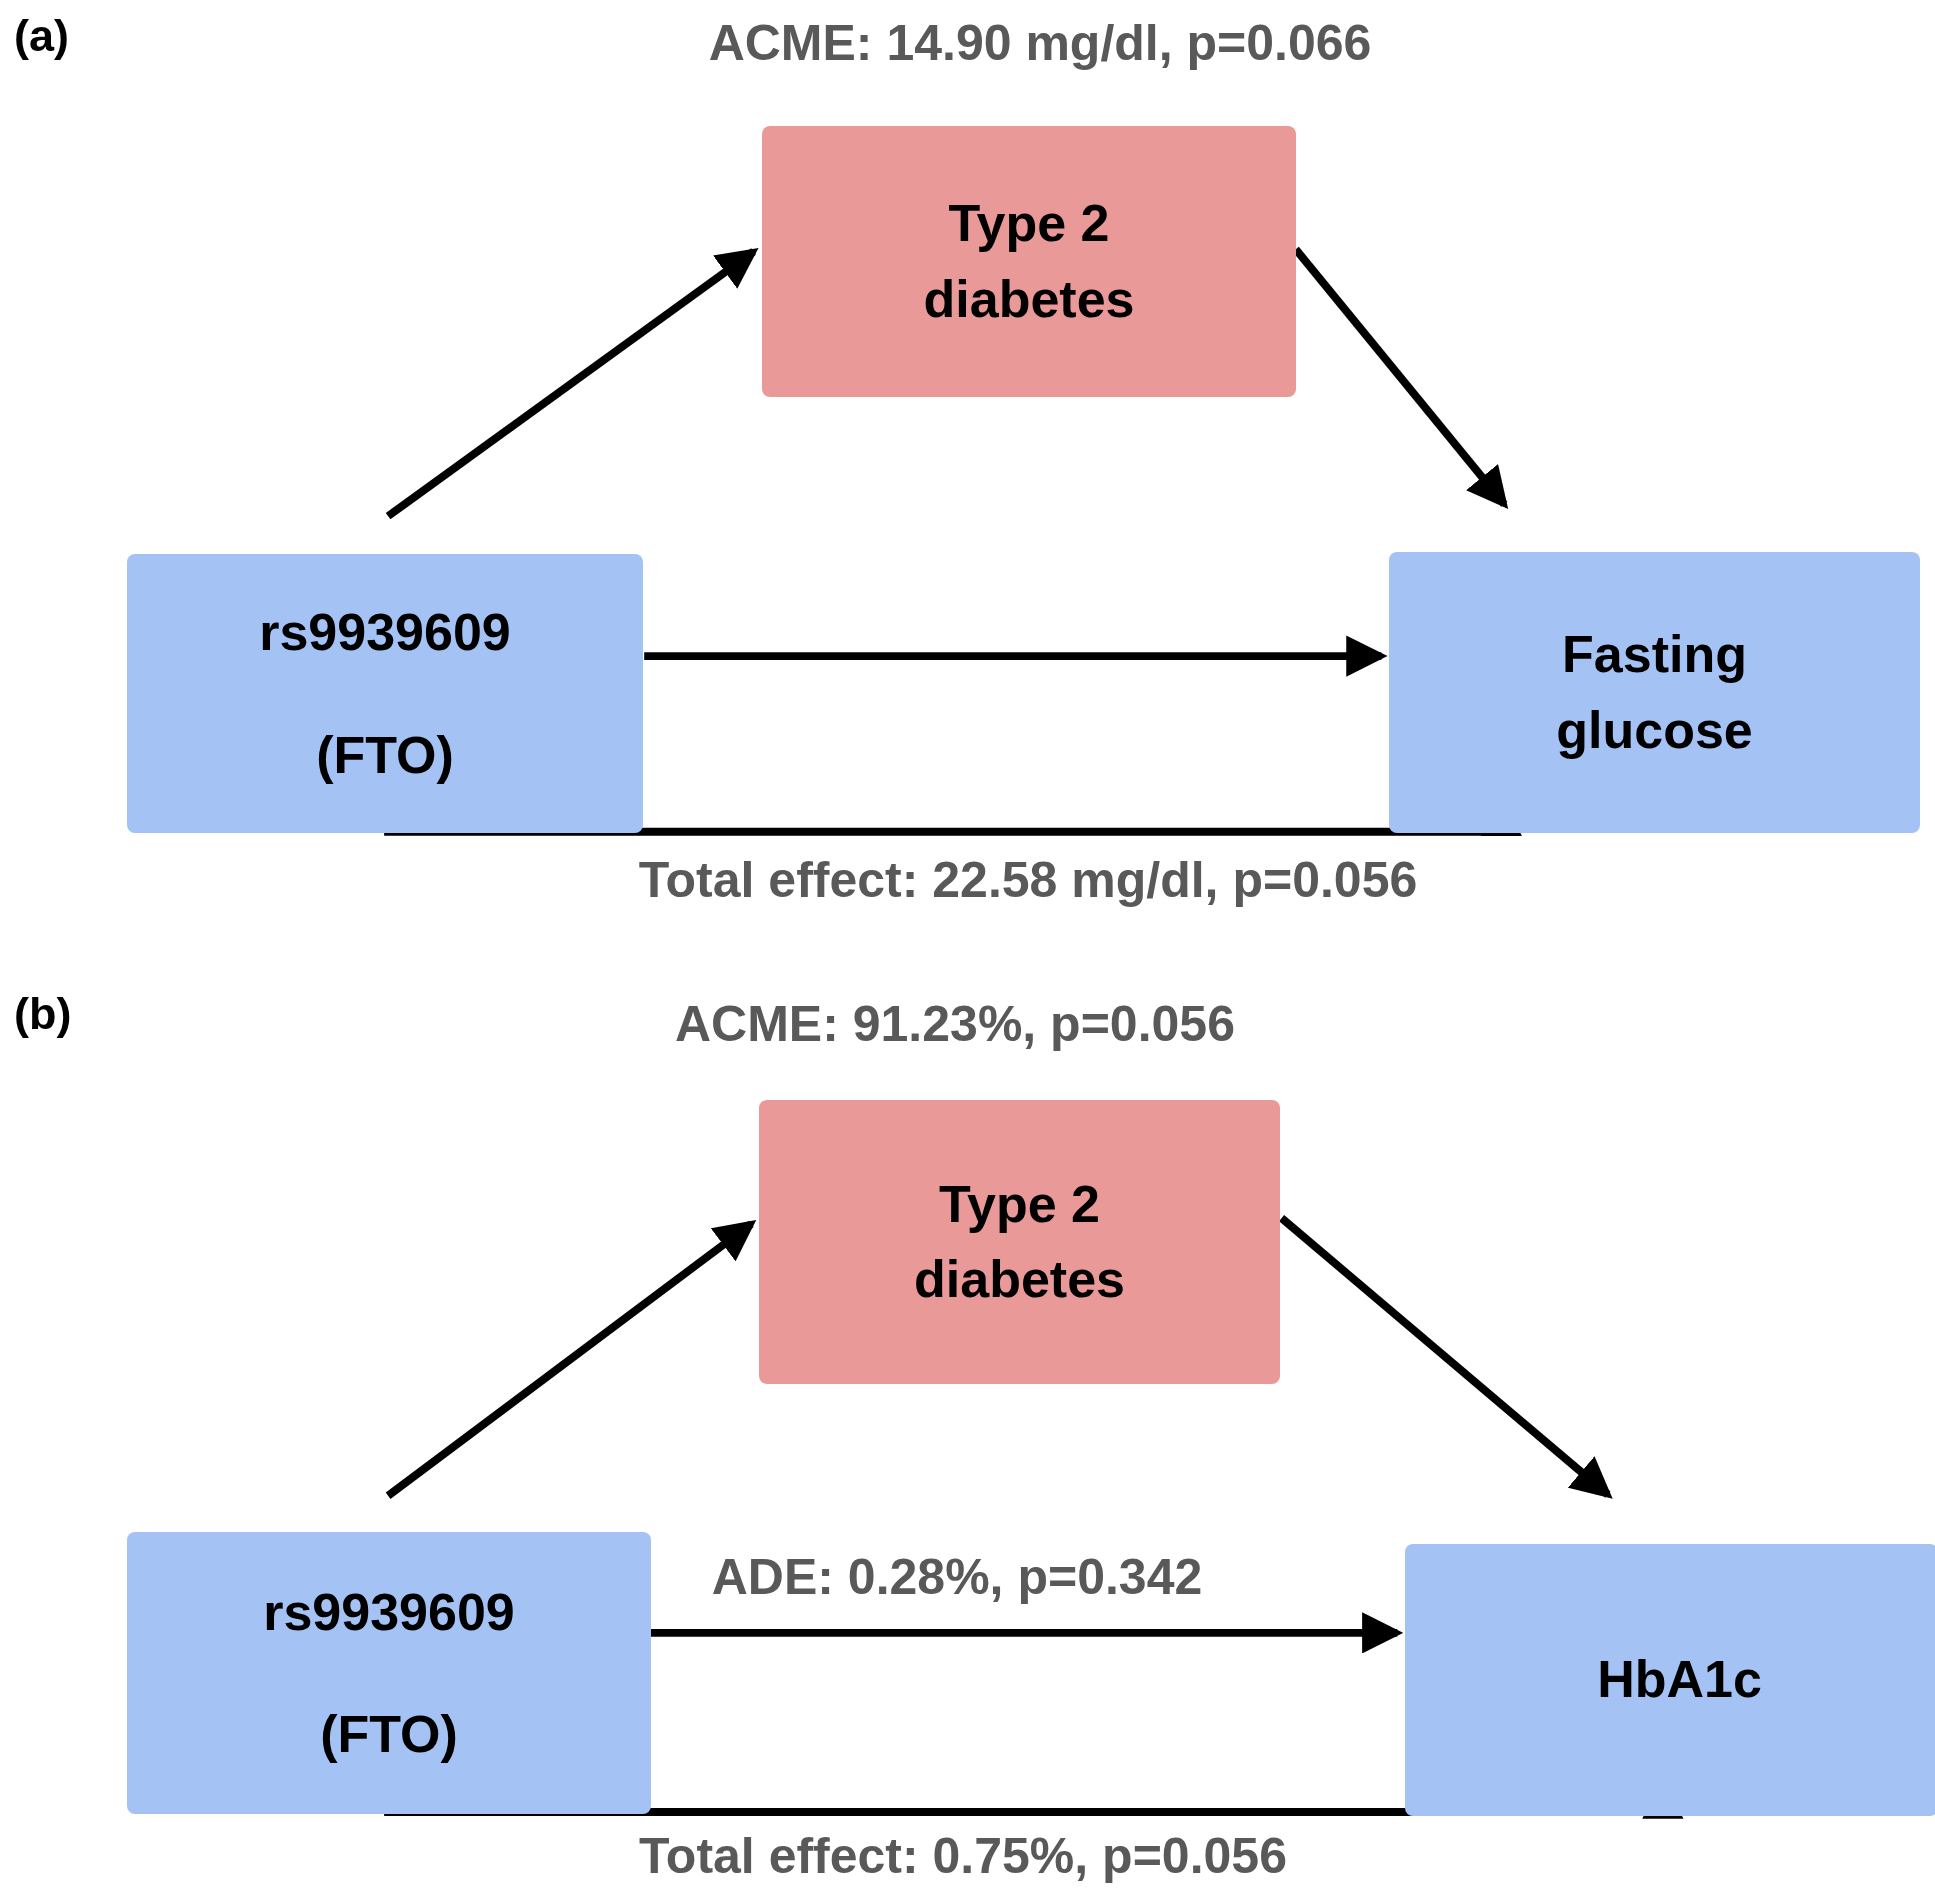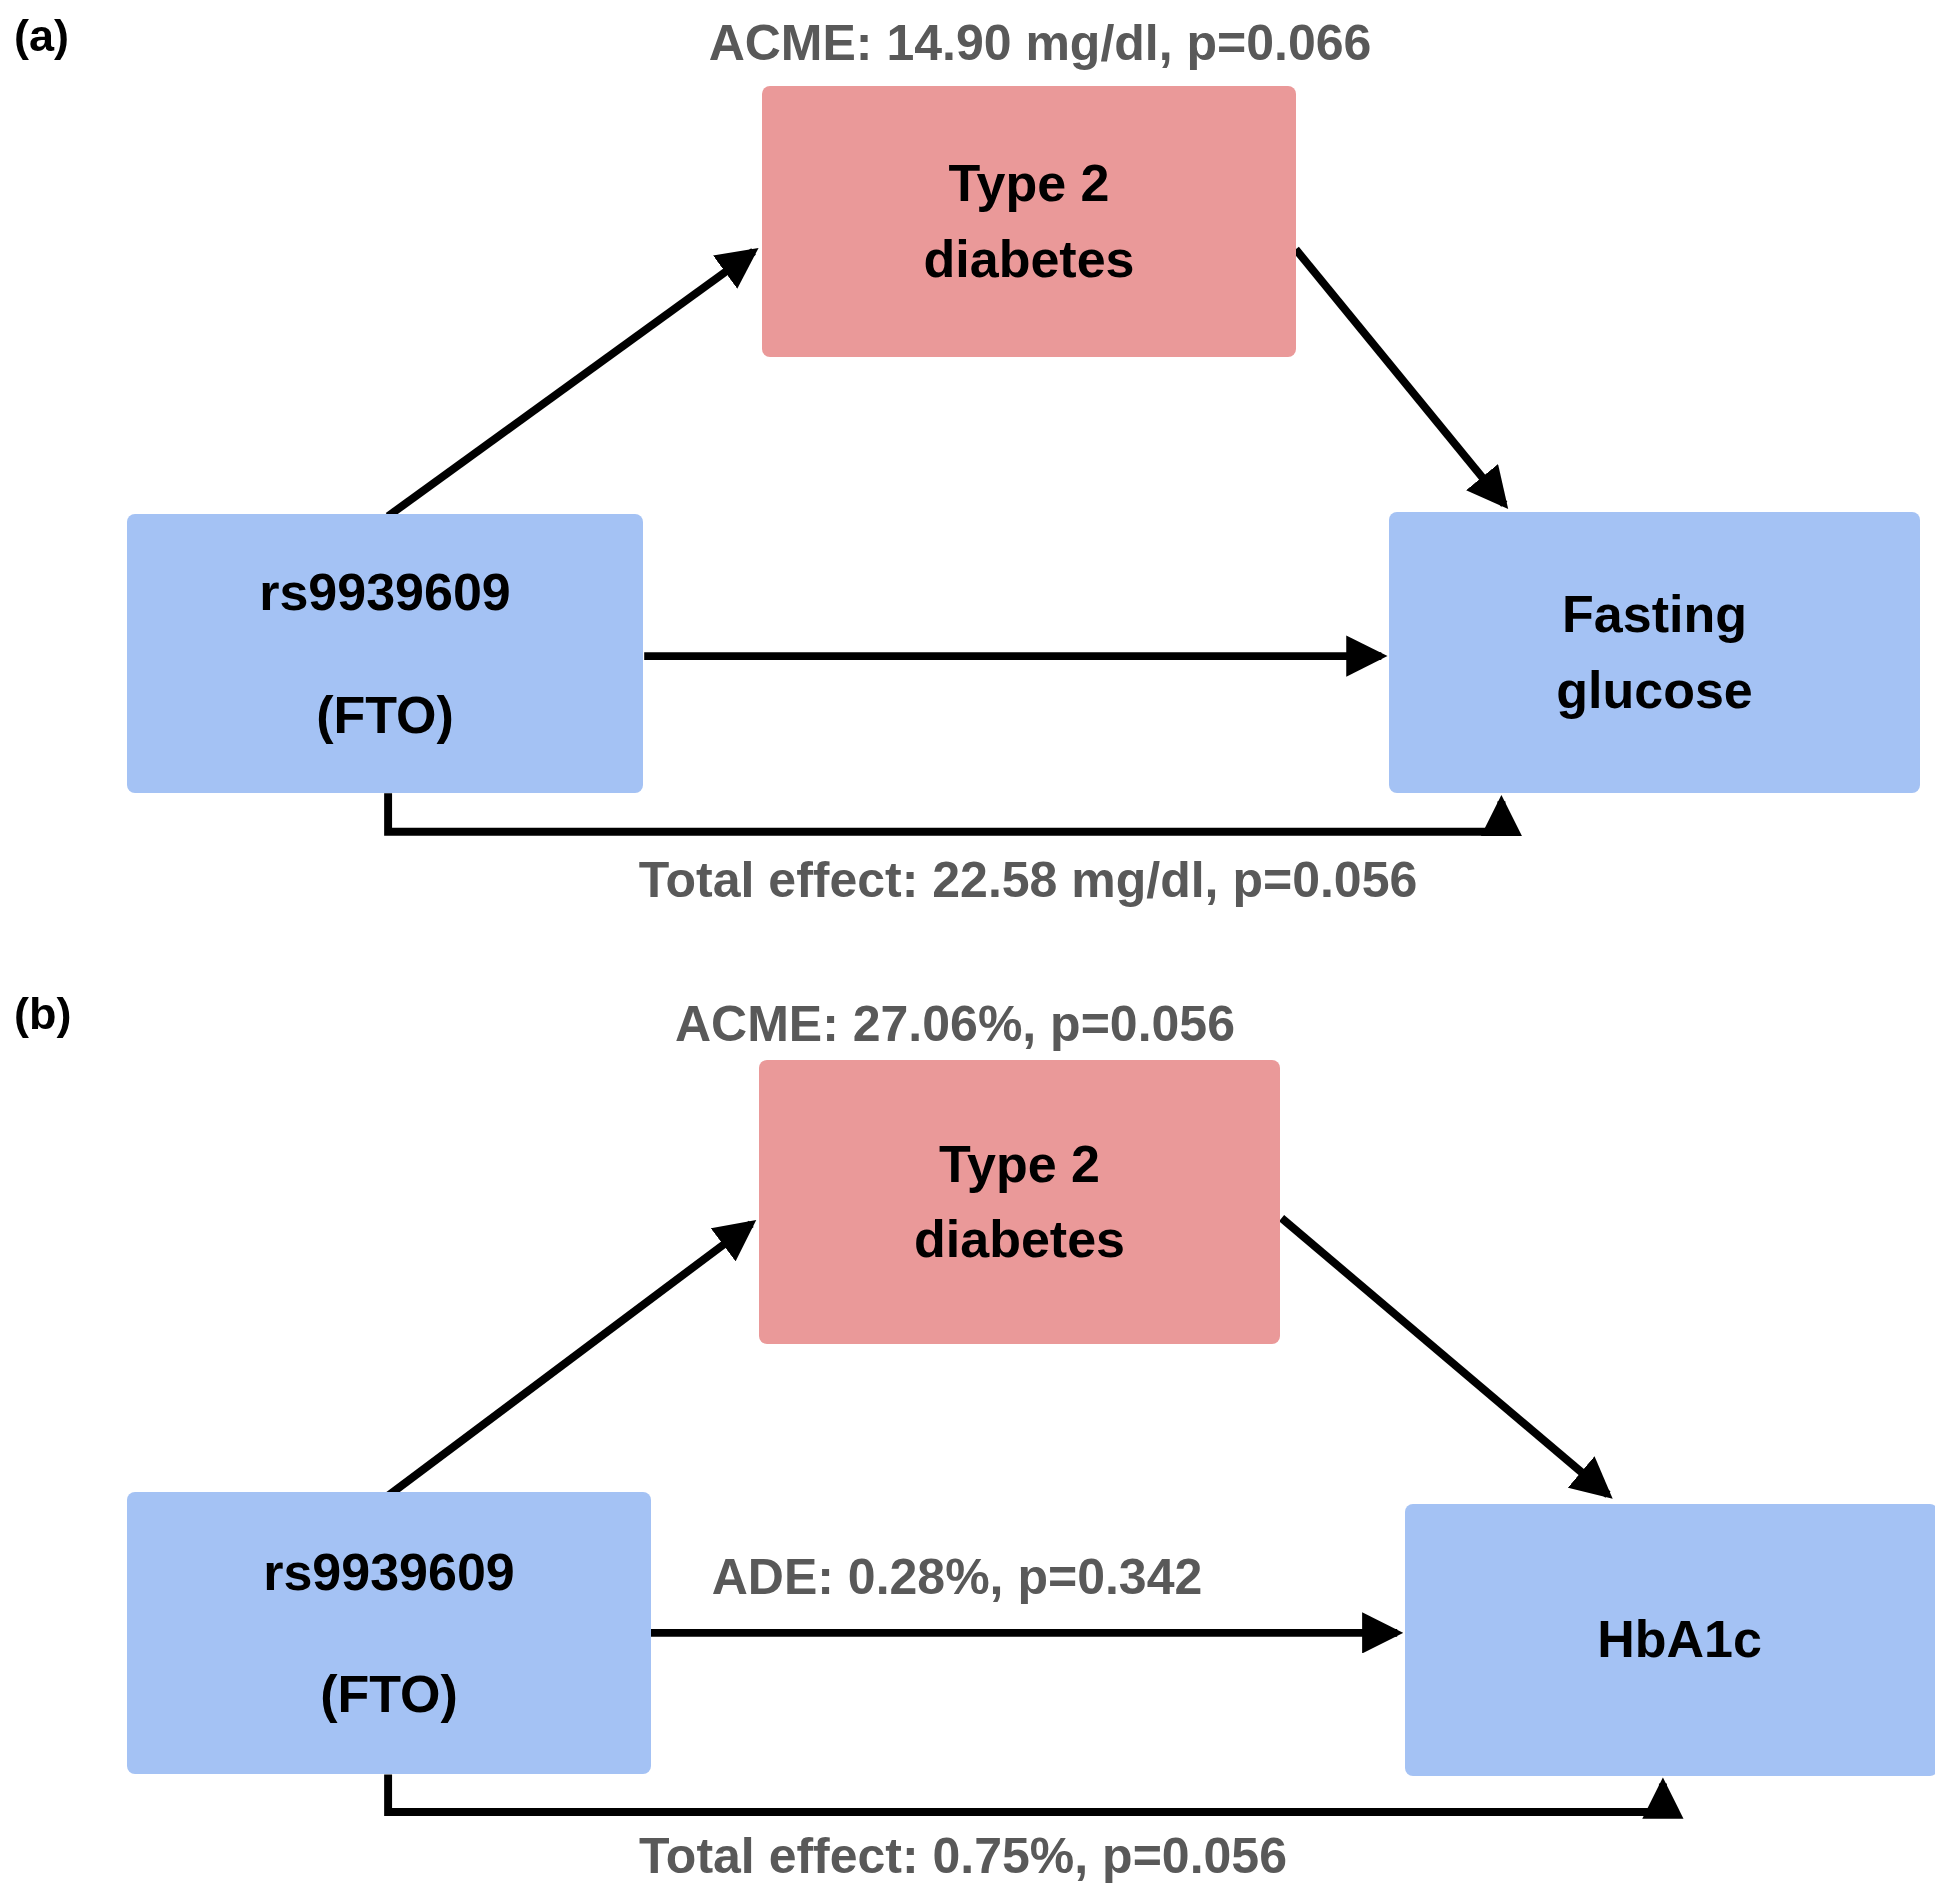--- a/index.html
+++ b/index.html
@@ -41,20 +41,21 @@
     position: absolute;
     display: flex;
     flex-direction: column;
     align-items: center;
     justify-content: center;
     text-align: center;
     color: #000000;
     font-size: 52px;
     line-height: 1.45;
     border-radius: 8px;
+    margin-top: 40px;
   }
   .node.mediator { background: var(--mediator_fill, #ea9999); }
   .node.exposure, .node.outcome { background: var(--node_fill, #a4c2f4); justify-content: center; }
   .node.exposure { line-height: 2.35; }
 </style>
 </head>
 <body>
 
 <div id="figure">
 
@@ -97,21 +98,21 @@
   <div class="node outcome" style="left:1389px; top:512px; width:531px; height:281px;">
     <span>Fasting</span>
     <span>glucose</span>
   </div>
 
 
   <div class="glabel" style="left:1028px; top:853px;">Total effect: 22.58 mg/dl, p=0.056</div>
 
   <div class="ptag" style="left:14px; top:991px;">(b)</div>
 
-  <div class="glabel" style="left:955px; top:997px;">ACME: 27.06%, p=0.056</div>
+  <div class="glabel" style="left:955px; top:997px;">ACME: 91.23%, p=0.056</div>
 
   <div class="node mediator" style="left:759px; top:1060px; width:521px; height:284px;">
     <span>Type 2</span>
     <span>diabetes</span>
   </div>
 
   <div class="node exposure" style="left:127px; top:1492px; width:524px; height:282px;">
     <span>rs9939609</span>
     <span>(FTO)</span>
   </div>

